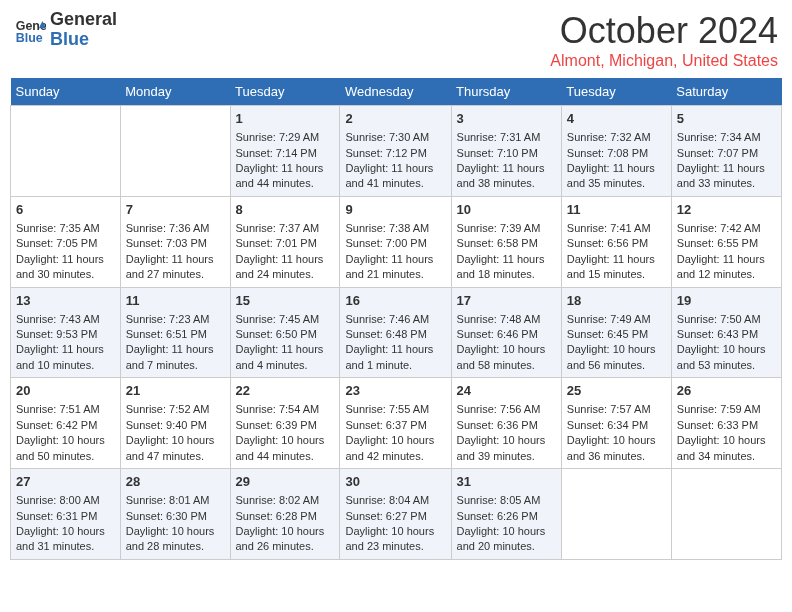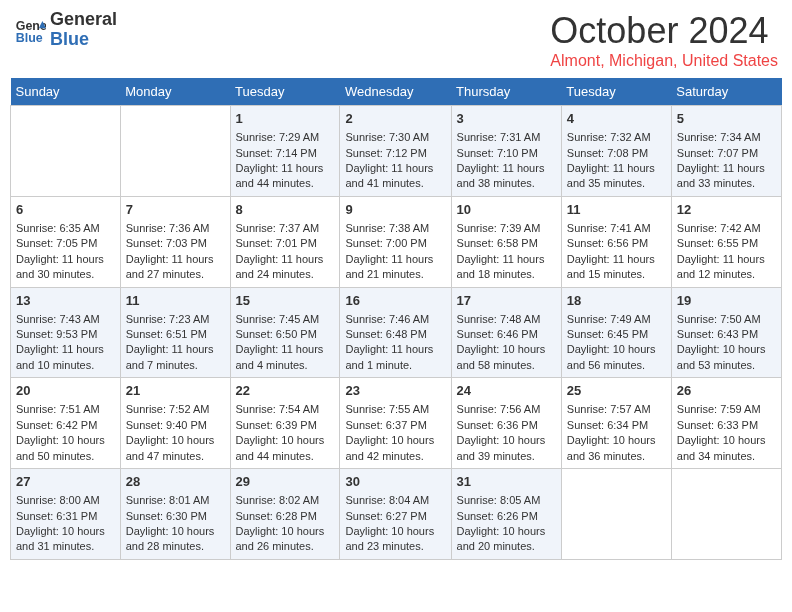--- a/index.html
+++ b/index.html
@@ -29,20 +29,21 @@
       line-height: 1.1;
     }
     .logo-text span {
       display: block;
     }
     .logo-icon {
       width: 32px;
       height: 32px;
     }
     .title-area {
+      text-align: right;
     }
     .month-title {
       font-size: 36px;
       font-weight: normal;
       color: #333;
     }
     .subtitle {
       font-size: 16px;
       color: #ef4444;
     }
@@ -124,21 +125,21 @@
   <tr>
         <td class="empty-cell"></td>
         <td class="empty-cell"></td>
         <td><span class="day-num">1</span><span>Sunrise: 7:29 AM</span><br><span>Sunset: 7:14 PM</span><br><span>Daylight: 11 hours and 44 minutes.</span></td>
         <td><span class="day-num">2</span><span>Sunrise: 7:30 AM</span><br><span>Sunset: 7:12 PM</span><br><span>Daylight: 11 hours and 41 minutes.</span></td>
         <td><span class="day-num">3</span><span>Sunrise: 7:31 AM</span><br><span>Sunset: 7:10 PM</span><br><span>Daylight: 11 hours and 38 minutes.</span></td>
         <td><span class="day-num">4</span><span>Sunrise: 7:32 AM</span><br><span>Sunset: 7:08 PM</span><br><span>Daylight: 11 hours and 35 minutes.</span></td>
         <td><span class="day-num">5</span><span>Sunrise: 7:34 AM</span><br><span>Sunset: 7:07 PM</span><br><span>Daylight: 11 hours and 33 minutes.</span></td>
       </tr>
       <tr>
-        <td><span class="day-num">6</span><span>Sunrise: 6:35 AM</span><br><span>Sunset: 7:05 PM</span><br><span>Daylight: 11 hours and 30 minutes.</span></td>
+        <td><span class="day-num">6</span><span>Sunrise: 7:35 AM</span><br><span>Sunset: 7:05 PM</span><br><span>Daylight: 11 hours and 30 minutes.</span></td>
         <td><span class="day-num">7</span><span>Sunrise: 7:36 AM</span><br><span>Sunset: 7:03 PM</span><br><span>Daylight: 11 hours and 27 minutes.</span></td>
         <td><span class="day-num">8</span><span>Sunrise: 7:37 AM</span><br><span>Sunset: 7:01 PM</span><br><span>Daylight: 11 hours and 24 minutes.</span></td>
         <td><span class="day-num">9</span><span>Sunrise: 7:38 AM</span><br><span>Sunset: 7:00 PM</span><br><span>Daylight: 11 hours and 21 minutes.</span></td>
         <td><span class="day-num">10</span><span>Sunrise: 7:39 AM</span><br><span>Sunset: 6:58 PM</span><br><span>Daylight: 11 hours and 18 minutes.</span></td>
         <td><span class="day-num">11</span><span>Sunrise: 7:41 AM</span><br><span>Sunset: 6:56 PM</span><br><span>Daylight: 11 hours and 15 minutes.</span></td>
         <td><span class="day-num">12</span><span>Sunrise: 7:42 AM</span><br><span>Sunset: 6:55 PM</span><br><span>Daylight: 11 hours and 12 minutes.</span></td>
       </tr>
       <tr>
         <td><span class="day-num">13</span><span>Sunrise: 7:43 AM</span><br><span>Sunset: 9:53 PM</span><br><span>Daylight: 11 hours and 10 minutes.</span></td>
         <td><span class="day-num">11</span><span>Sunrise: 7:23 AM</span><br><span>Sunset: 6:51 PM</span><br><span>Daylight: 11 hours and 7 minutes.</span></td>

